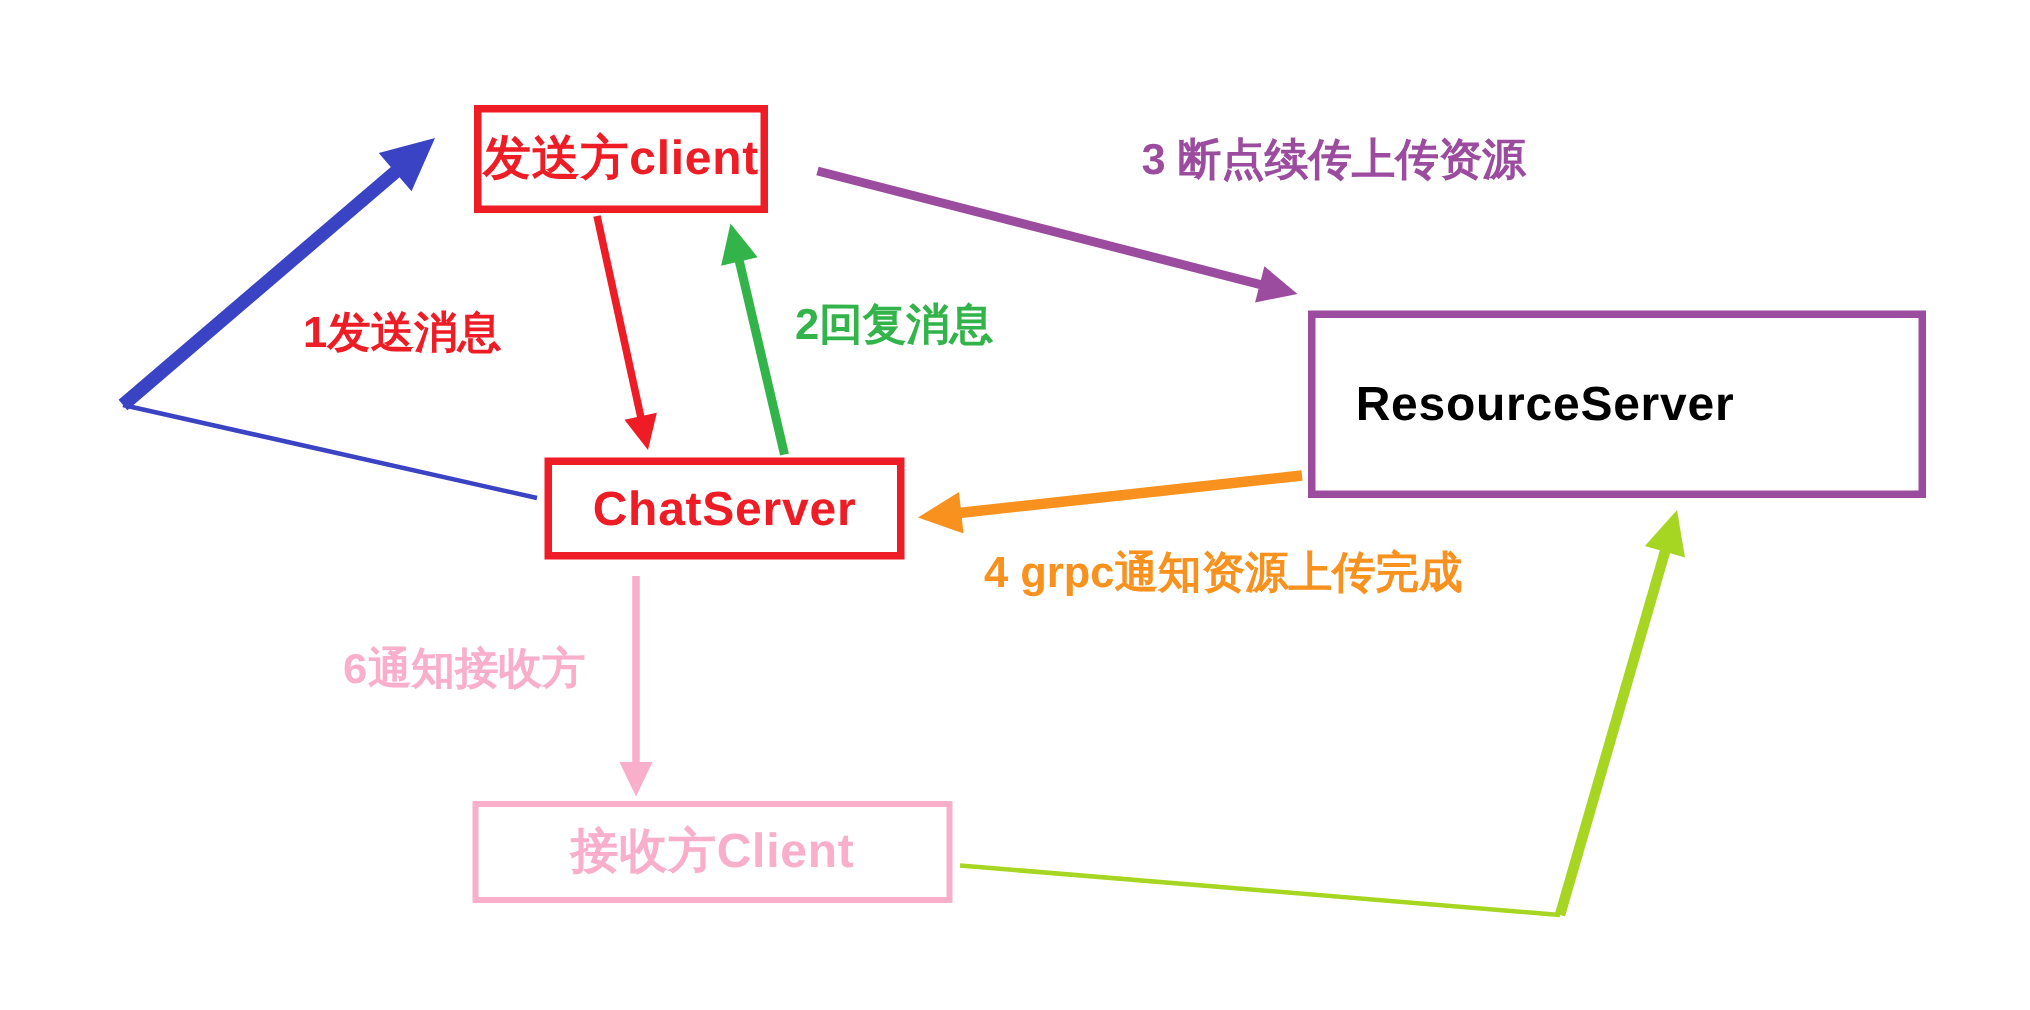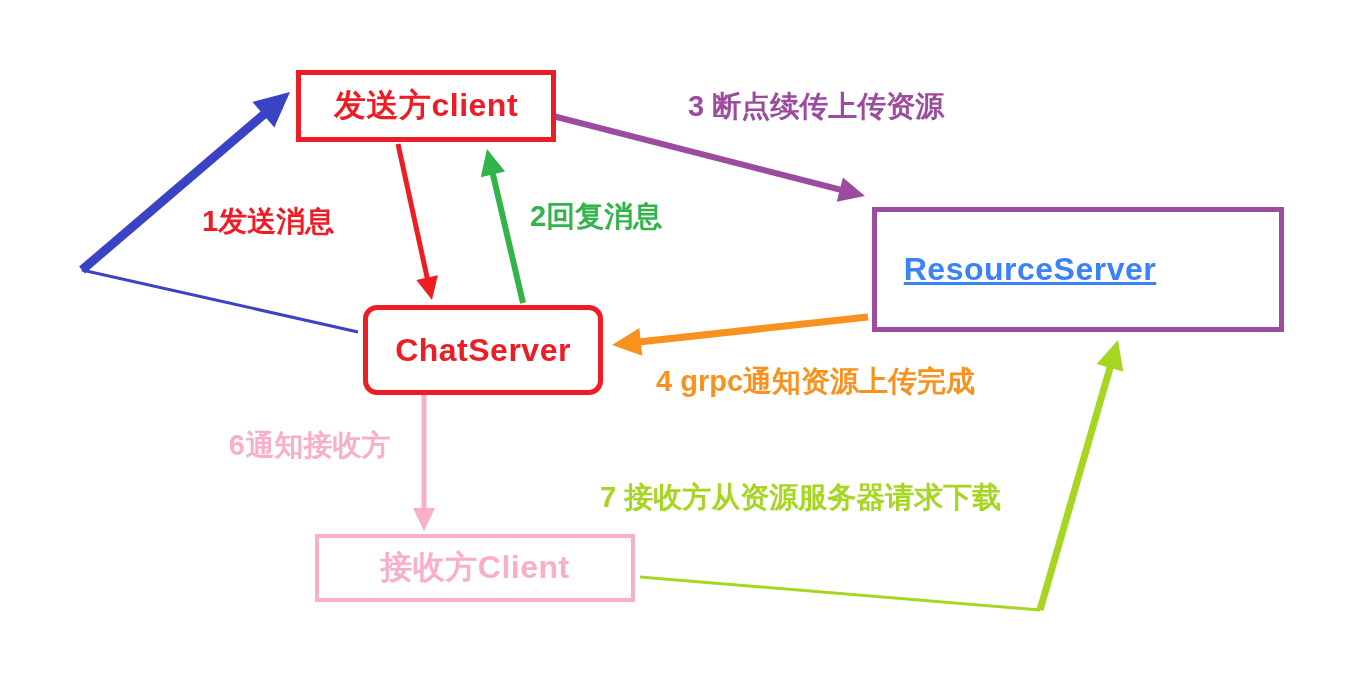--- a/index.html
+++ b/index.html
@@ -17,34 +17,34 @@
     position:absolute;z-index:2;
     display:flex;align-items:center;justify-content:center;
     border-style:solid;
     background:#ffffff;
     box-sizing:border-box;
     font-weight:bold;
     font-size:32px;
     letter-spacing:0.5px;
     white-space:nowrap;
   }
-  #node-sender-client  {left:296px;top:70px; width:260px;height:72px; border-width:5px;}
-  #node-chat-server    {left:363px;top:305px;width:240px;height:90px; border-width:5px;border-radius:14px;}
+  #node-sender-client  {left:316px;top:70px; width:196px;height:72px; border-width:5px;}
+  #node-chat-server    {left:363px;top:305px;width:240px;height:68px; border-width:5px;}
   #node-resource-server{left:872px;top:207px;width:412px;height:125px;border-width:5px;}
   #node-resource-server .node-label{transform:translateX(-48px);}
   #node-receiver-client{left:315px;top:534px;width:320px;height:68px; border-width:4px;}
   .edge-label{
     position:absolute;z-index:3;
     font-weight:bold;
     font-size:29px;
     white-space:nowrap;
   }
   #label-1{left:202px;top:202px;}
   #label-2{left:530px;top:197px;}
-  #label-3{left:688px;top:87px;}
+  #label-3{left:761px;top:87px;}
   #label-4{left:656px;top:362px;}
   #label-5{left:55px; top:314px;}
   #label-6{left:228px;top:426px;font-family:Liberation Mono, monospace;}
   #label-7{left:600px;top:478px;}
 </style>
 </head>
 <body>
 
 <div class="canvas">
 
@@ -82,28 +82,27 @@
   </svg>
 
   <div class="node" id="node-sender-client" style="border-color: rgb(238, 28, 37); color: rgb(238, 28, 37);">
     <span class="node-label">发送方client</span>
   </div>
 
   <div class="node" id="node-chat-server" style="border-color: rgb(238, 28, 37); color: rgb(238, 28, 37);">
     <span class="node-label">ChatServer</span>
   </div>
 
-  <div class="node" id="node-resource-server" style="border-color: rgb(156, 76, 159); color: #3b82f6; text-decoration: underline;">
+  <div class="node" id="node-resource-server" style="border-color: rgb(156, 76, 159); color: #000000;">
     <span class="node-label">ResourceServer</span>
   </div>
 
   <div class="node" id="node-receiver-client" style="border-color: rgb(249, 174, 202); color: rgb(249, 174, 202);">
     <span class="node-label">接收方Client</span>
   </div>
 
   <div class="edge-label" id="label-1" style="color: rgb(238, 28, 37);">1发送消息</div>
   <div class="edge-label" id="label-2" style="color: rgb(51, 180, 74);">2回复消息</div>
   <div class="edge-label" id="label-3" style="color: rgb(156, 76, 159);">3 断点续传上传资源</div>
   <div class="edge-label" id="label-4" style="color: rgb(248, 145, 29);">4 grpc通知资源上传完成</div>
   <div class="edge-label" id="label-6" style="color: rgb(249, 174, 202);">6通知接收方</div>
-  <div class="edge-label" id="label-7" style="color: rgb(166, 214, 34);">7 接收方从资源服务器请求下载</div>
 
 </div>
 
 </body></html>

